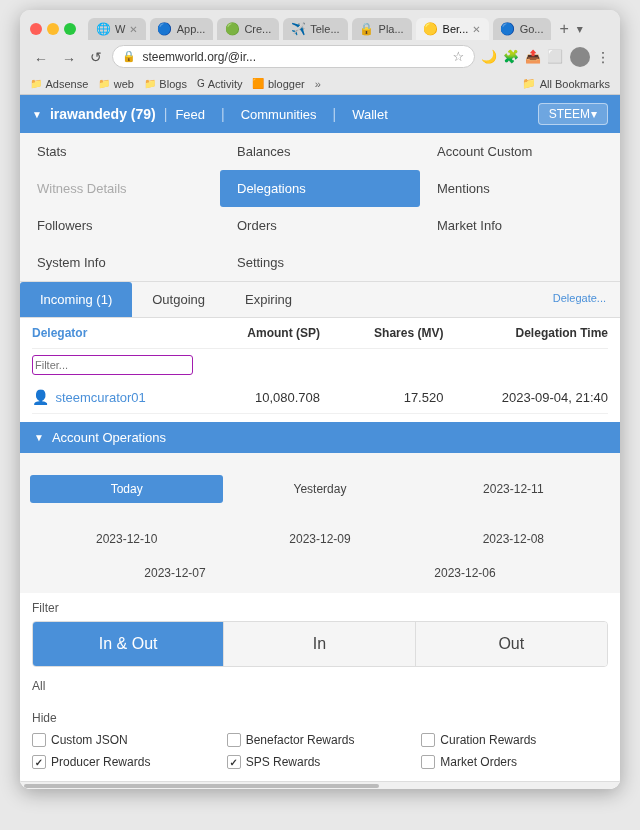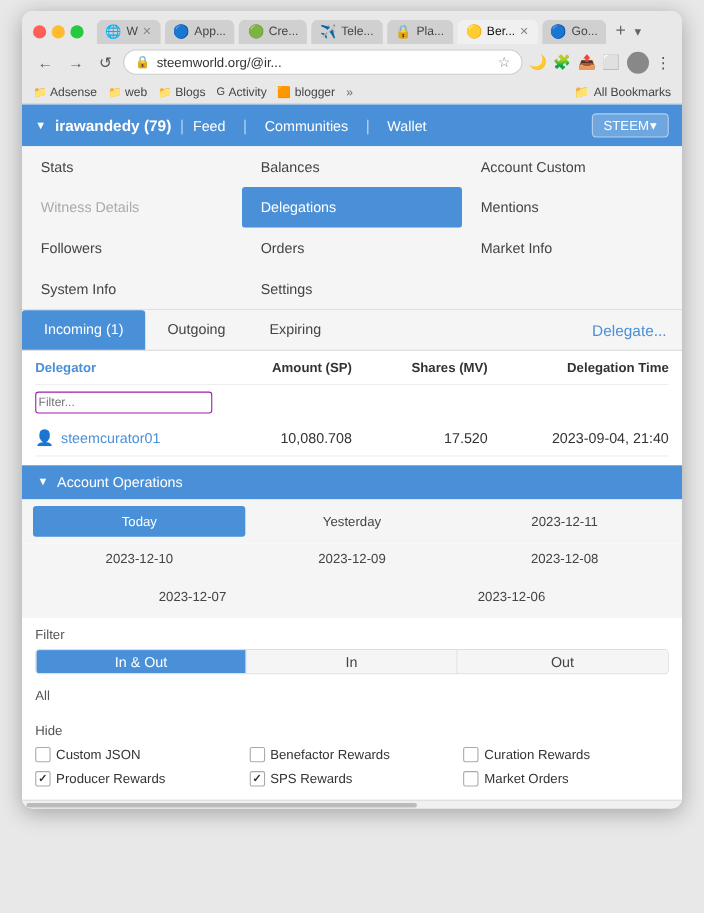--- a/index.html
+++ b/index.html
@@ -185,21 +185,21 @@
       color: #444;
     }
     .del-tab.active {
       background: #4a90d9;
       color: white;
       border-radius: 3px 3px 0 0;
     }
     .del-tab-spacer { flex: 1; }
     .del-tab-right {
       padding: 10px 14px;
-      font-size: 14px;
+      font-size: 11px;
       color: #4a90d9;
       cursor: pointer;
     }
     
     .table-section { padding: 0 12px 8px 12px; }
     .table-header {
       display: grid;
       grid-template-columns: 2fr 1.5fr 1.5fr 2fr;
       padding: 8px 0;
       font-size: 12px;
@@ -246,21 +246,21 @@
       align-items: center;
       gap: 8px;
     }
     .section-chevron { font-size: 10px; }
     
     .date-grid {
       display: grid;
       grid-template-columns: 1fr 1fr 1fr;
       gap: 0;
       background: #f5f5f5;
-      padding: 6px 10px;
+      padding: 22px 10px;
     }
     .date-btn {
       padding: 7px 10px;
       font-size: 12px;
       color: #444;
       cursor: pointer;
       text-align: center;
       border-radius: 3px;
     }
     .date-btn.active {
@@ -294,22 +294,22 @@
     .filter-btns {
       display: grid;
       grid-template-columns: 1fr 1fr 1fr;
       gap: 0;
       border: 1px solid #ddd;
       border-radius: 4px;
       overflow: hidden;
       margin-bottom: 8px;
     }
     .filter-btn {
-      padding: 3px;
-      font-size: 13px;
+      padding: 13px;
+      font-size: 16px;
       text-align: center;
       cursor: pointer;
       color: #444;
       background: #f5f5f5;
       border-right: 1px solid #ddd;
     }
     .filter-btn:last-child { border-right: none; }
     .filter-btn.active {
       background: #4a90d9;
       color: white;

